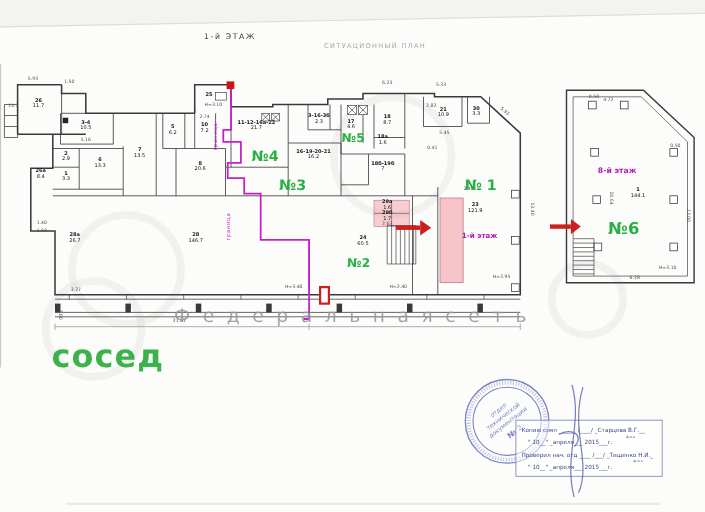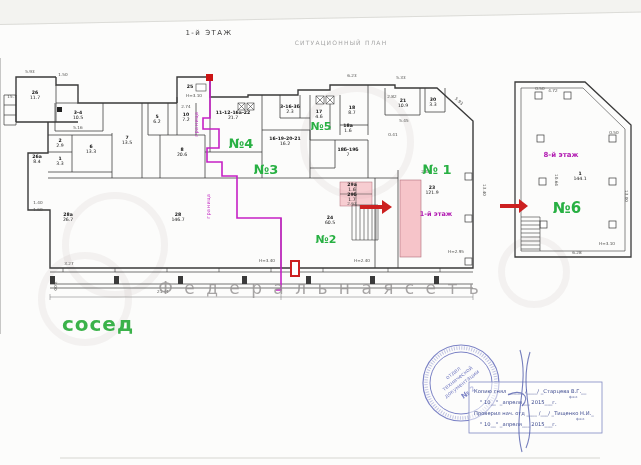--- a/index.html
+++ b/index.html
@@ -15,21 +15,21 @@
   .ring{position:absolute;border:7px solid rgba(185,165,165,.12);border-radius:50%;}
   
   #floorhdr{top:33px;left:209px;font-size:7px;letter-spacing:1.5px;color:#3c3c3c;}
   #sithdr{top:42px;left:341px;font-size:6px;letter-spacing:1.2px;color:#a6a6a6;}
   
   #wm-brand{top:232px;left:338px;font-size:97px;font-weight:700;letter-spacing:10px;
             color:rgba(233,82,93,.42);line-height:1;}
   #wm-net{top:288px;left:320px;font-size:17px;letter-spacing:3px;color:rgba(150,148,148,.85);}
   
   #sale{top:288px;left:459px;font-size:19px;font-weight:700;color:#df2b1e;}
-  #neighbor{top:324px;left:98px;font-size:20px;font-weight:700;color:#3bb24a;letter-spacing:1px;}
+  #neighbor{top:324px;left:98px;font-size:29px;font-weight:700;color:#3bb24a;letter-spacing:1px;}
   .unit{position:absolute;color:#28b043;font-weight:700;}
   .mag{position:absolute;color:#b21cb2;font-weight:700;}
   .magv{position:absolute;color:#c32cc3;font-size:5px;writing-mode:vertical-rl;
         transform:translate(-50%,-50%) rotate(180deg);letter-spacing:.5px;}
   
   .rm{position:absolute;font-size:4.6px;color:#161616;text-align:center;line-height:1.15;
       transform:translate(-50%,-50%);white-space:nowrap;font-weight:700;}
   .rm i{display:block;font-style:normal;font-weight:400;}
   .dim{position:absolute;font-size:4.2px;color:#50504e;transform:translate(-50%,-50%);white-space:nowrap;}
   svg text{font-family:"DejaVu Sans",sans-serif;}

